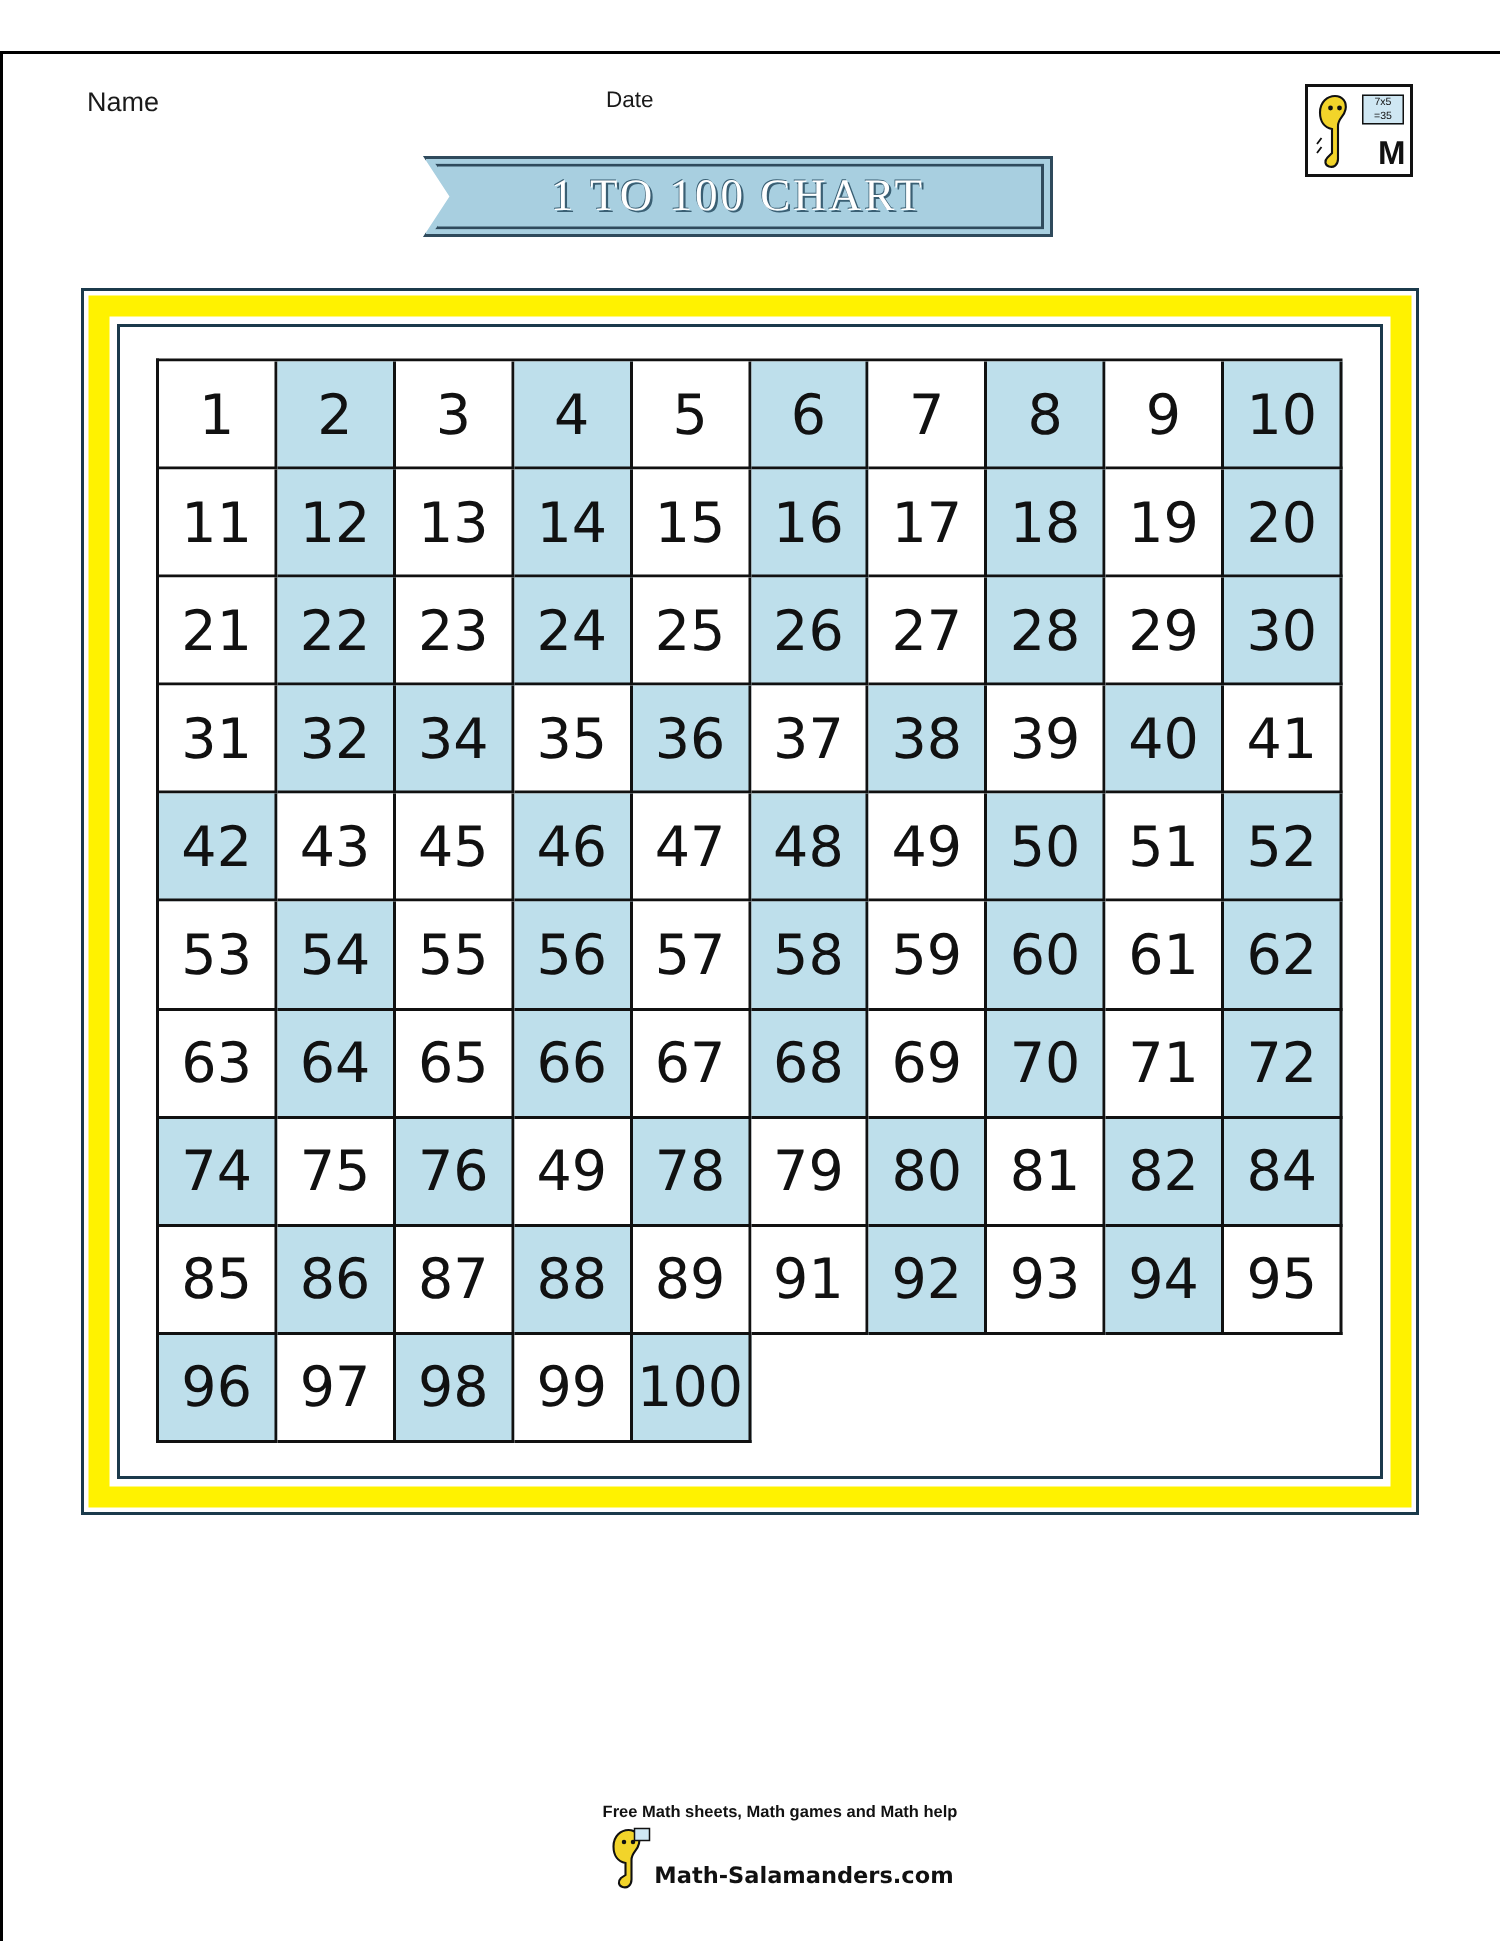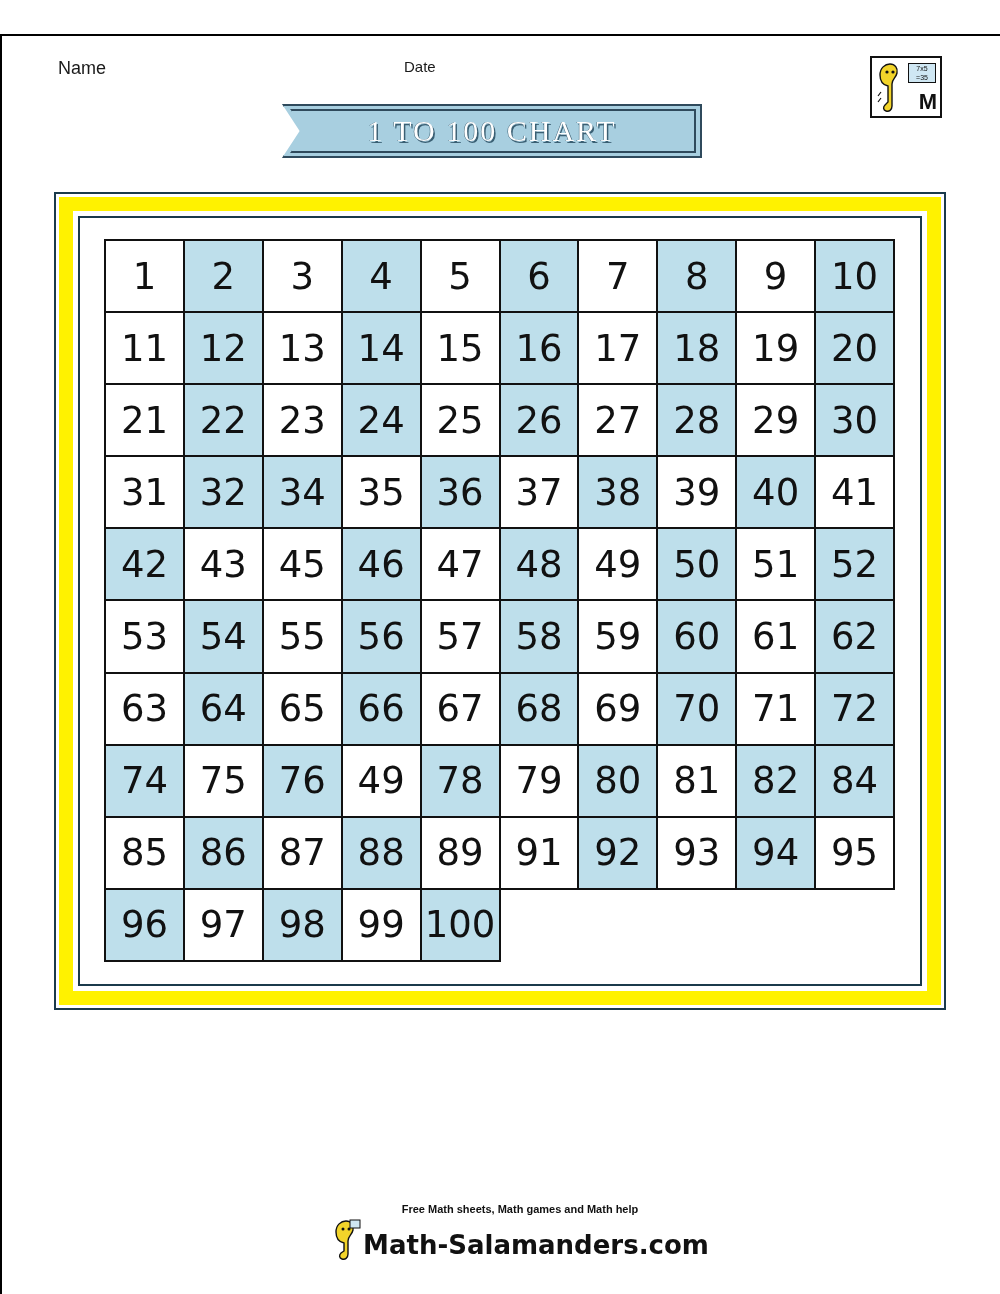--- a/index.html
+++ b/index.html
@@ -212,21 +212,21 @@
     text-align: center;
     margin-left: 20px;
   }
   .footer-line1 {
     font-size: 11px;
     font-weight: bold;
     color: #111111;
     margin-bottom: 1px;
   }
   .footer-brand {
-    font-size: 26px;
+    font-size: 15px;
     font-weight: bold;
     color: #111111;
     font-family: "DejaVu Sans", sans-serif;
     letter-spacing: 0px;
   }
   .footer-row {
     display: inline-flex;
     align-items: flex-end;
     justify-content: center;
     gap: 2px;

